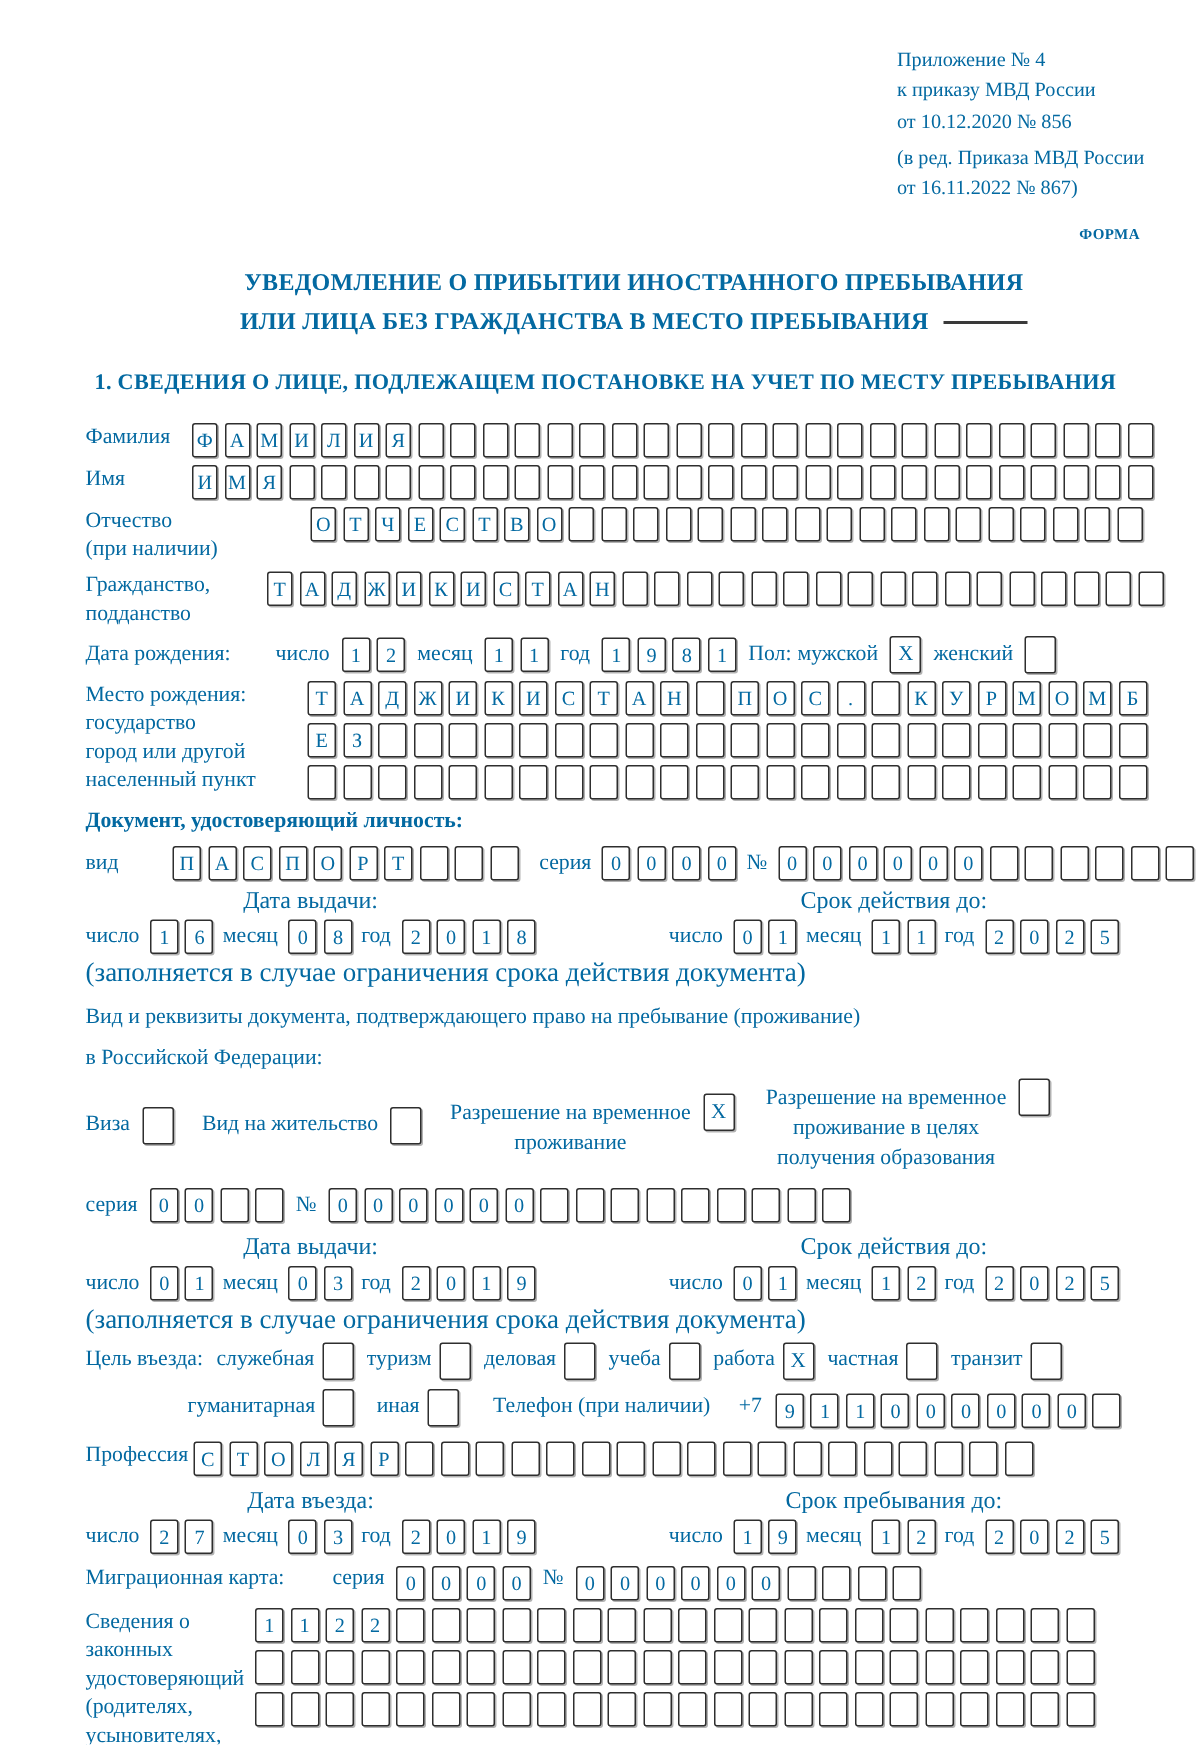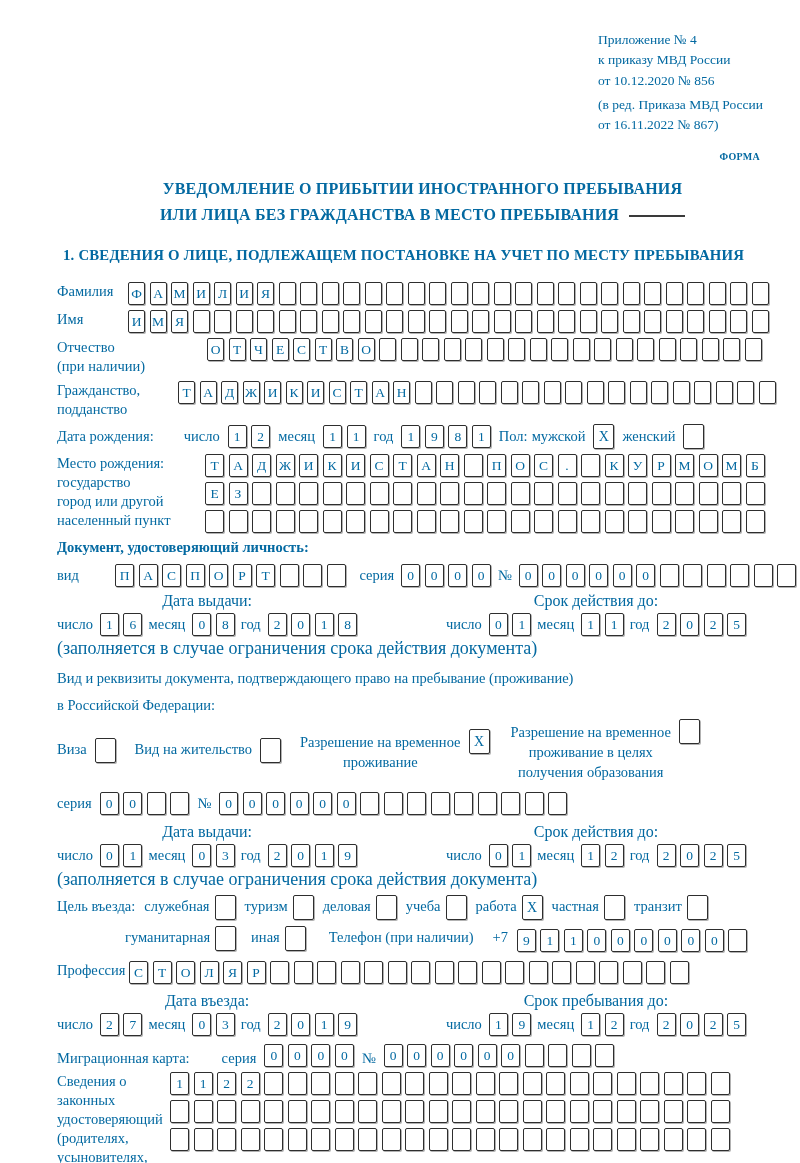--- a/index.html
+++ b/index.html
@@ -655,21 +655,21 @@
         <span class="cells wide">
             <span class="cell">2</span>
             <span class="cell">0</span>
             <span class="cell">2</span>
             <span class="cell">5</span>
           </span>
       </div>
     </div>
   </div>
 
-  <div class="row mt8" style="align-items:flex-end;gap:8px;">
+  <div class="row mt8" style="align-items:flex-start;gap:8px;">
     <span>Миграционная карта:</span>
     <span style="margin-left:24px;">серия</span>
     <span class="cells wide">
         <span class="cell">0</span>
         <span class="cell">0</span>
         <span class="cell">0</span>
         <span class="cell">0</span>
       </span>
     <span>№</span>
     <span class="cells wide">

